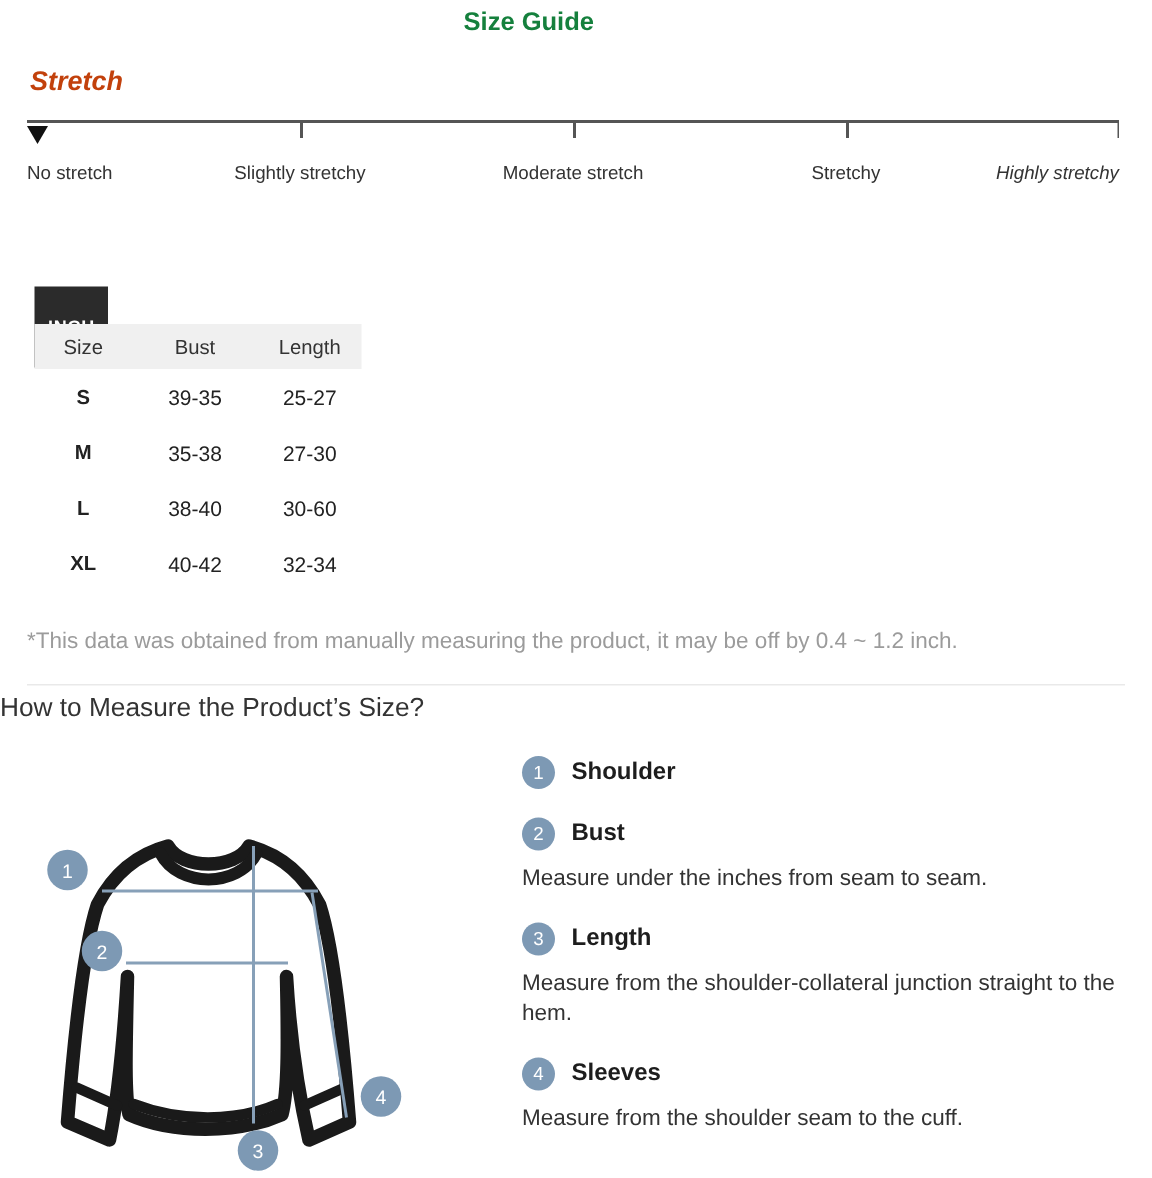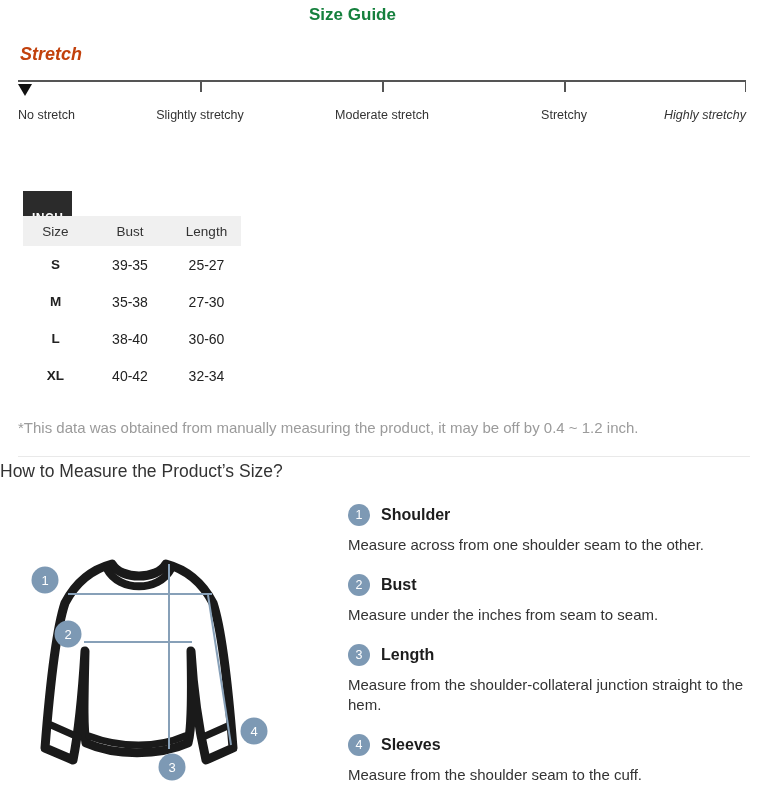--- a/index.html
+++ b/index.html
@@ -158,21 +158,20 @@
       <text x="226" y="189" text-anchor="middle" font-size="13" fill="#ffffff">4</text>
     </g>
   </svg>
 
   <div class="measure-list">
     <div class="measure-item">
       <div class="mi-head">
         <div class="num-circle">1</div>
         <div class="mi-label">Shoulder</div>
       </div>
-      <div class="mi-desc">Measure across from one shoulder seam to the other.</div>
     </div>
     <div class="measure-item">
       <div class="mi-head">
         <div class="num-circle">2</div>
         <div class="mi-label">Bust</div>
       </div>
       <div class="mi-desc">Measure under the inches from seam to seam.</div>
     </div>
     <div class="measure-item">
       <div class="mi-head">

